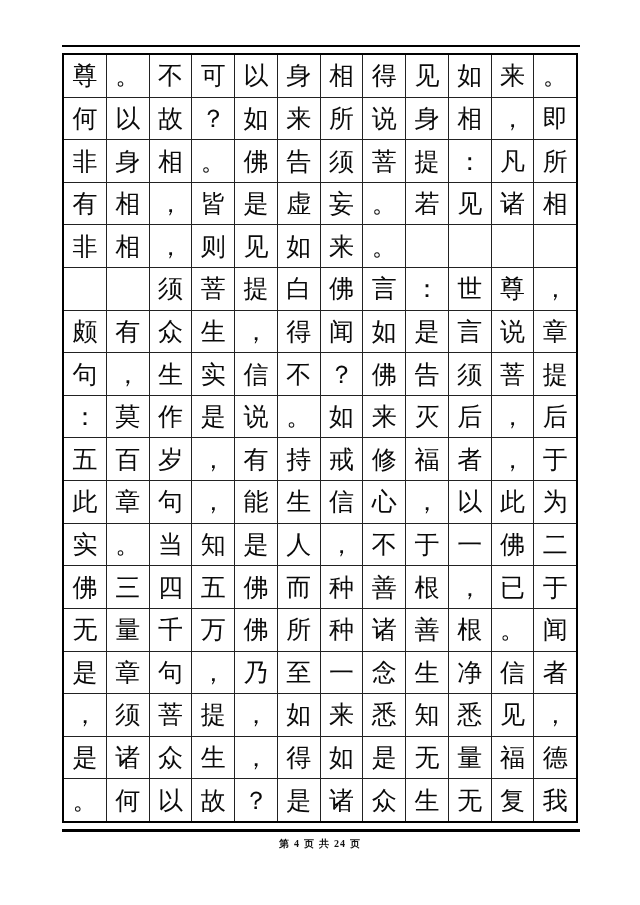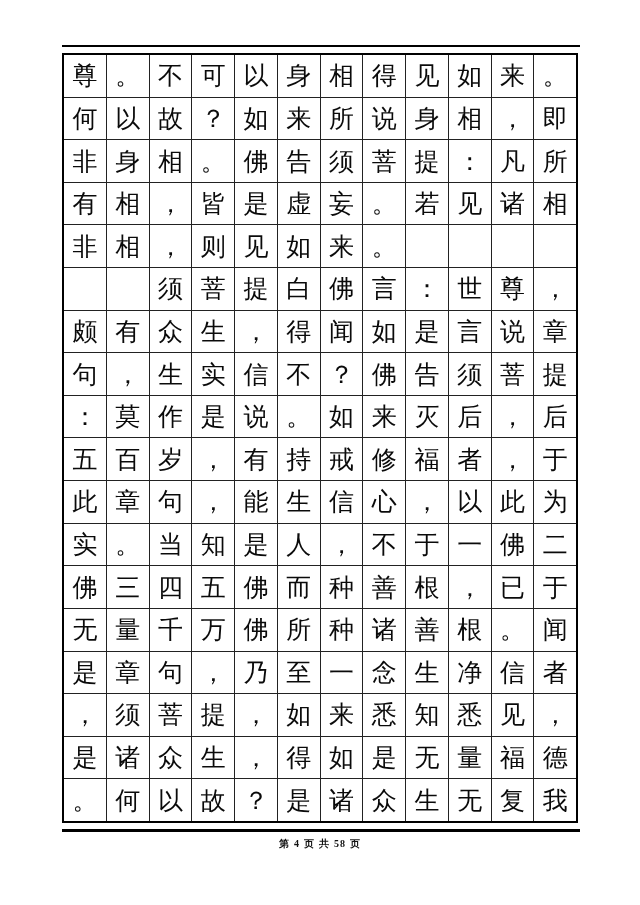--- a/index.html
+++ b/index.html
@@ -292,14 +292,14 @@
     <span class="c">生</span>
     <span class="c">无</span>
     <span class="c">复</span>
     <span class="c">我</span>
   </div>
 </div>
 
 <div class="rule-bottom"></div>
 
 <div class="footer">
-  <span>第</span><span>4</span><span>页</span><span>共</span><span>58</span><span>页</span>
+  <span>第</span><span>4</span><span>页</span><span>共</span><span>24</span><span>页</span>
 </div>
 
 </body></html>

